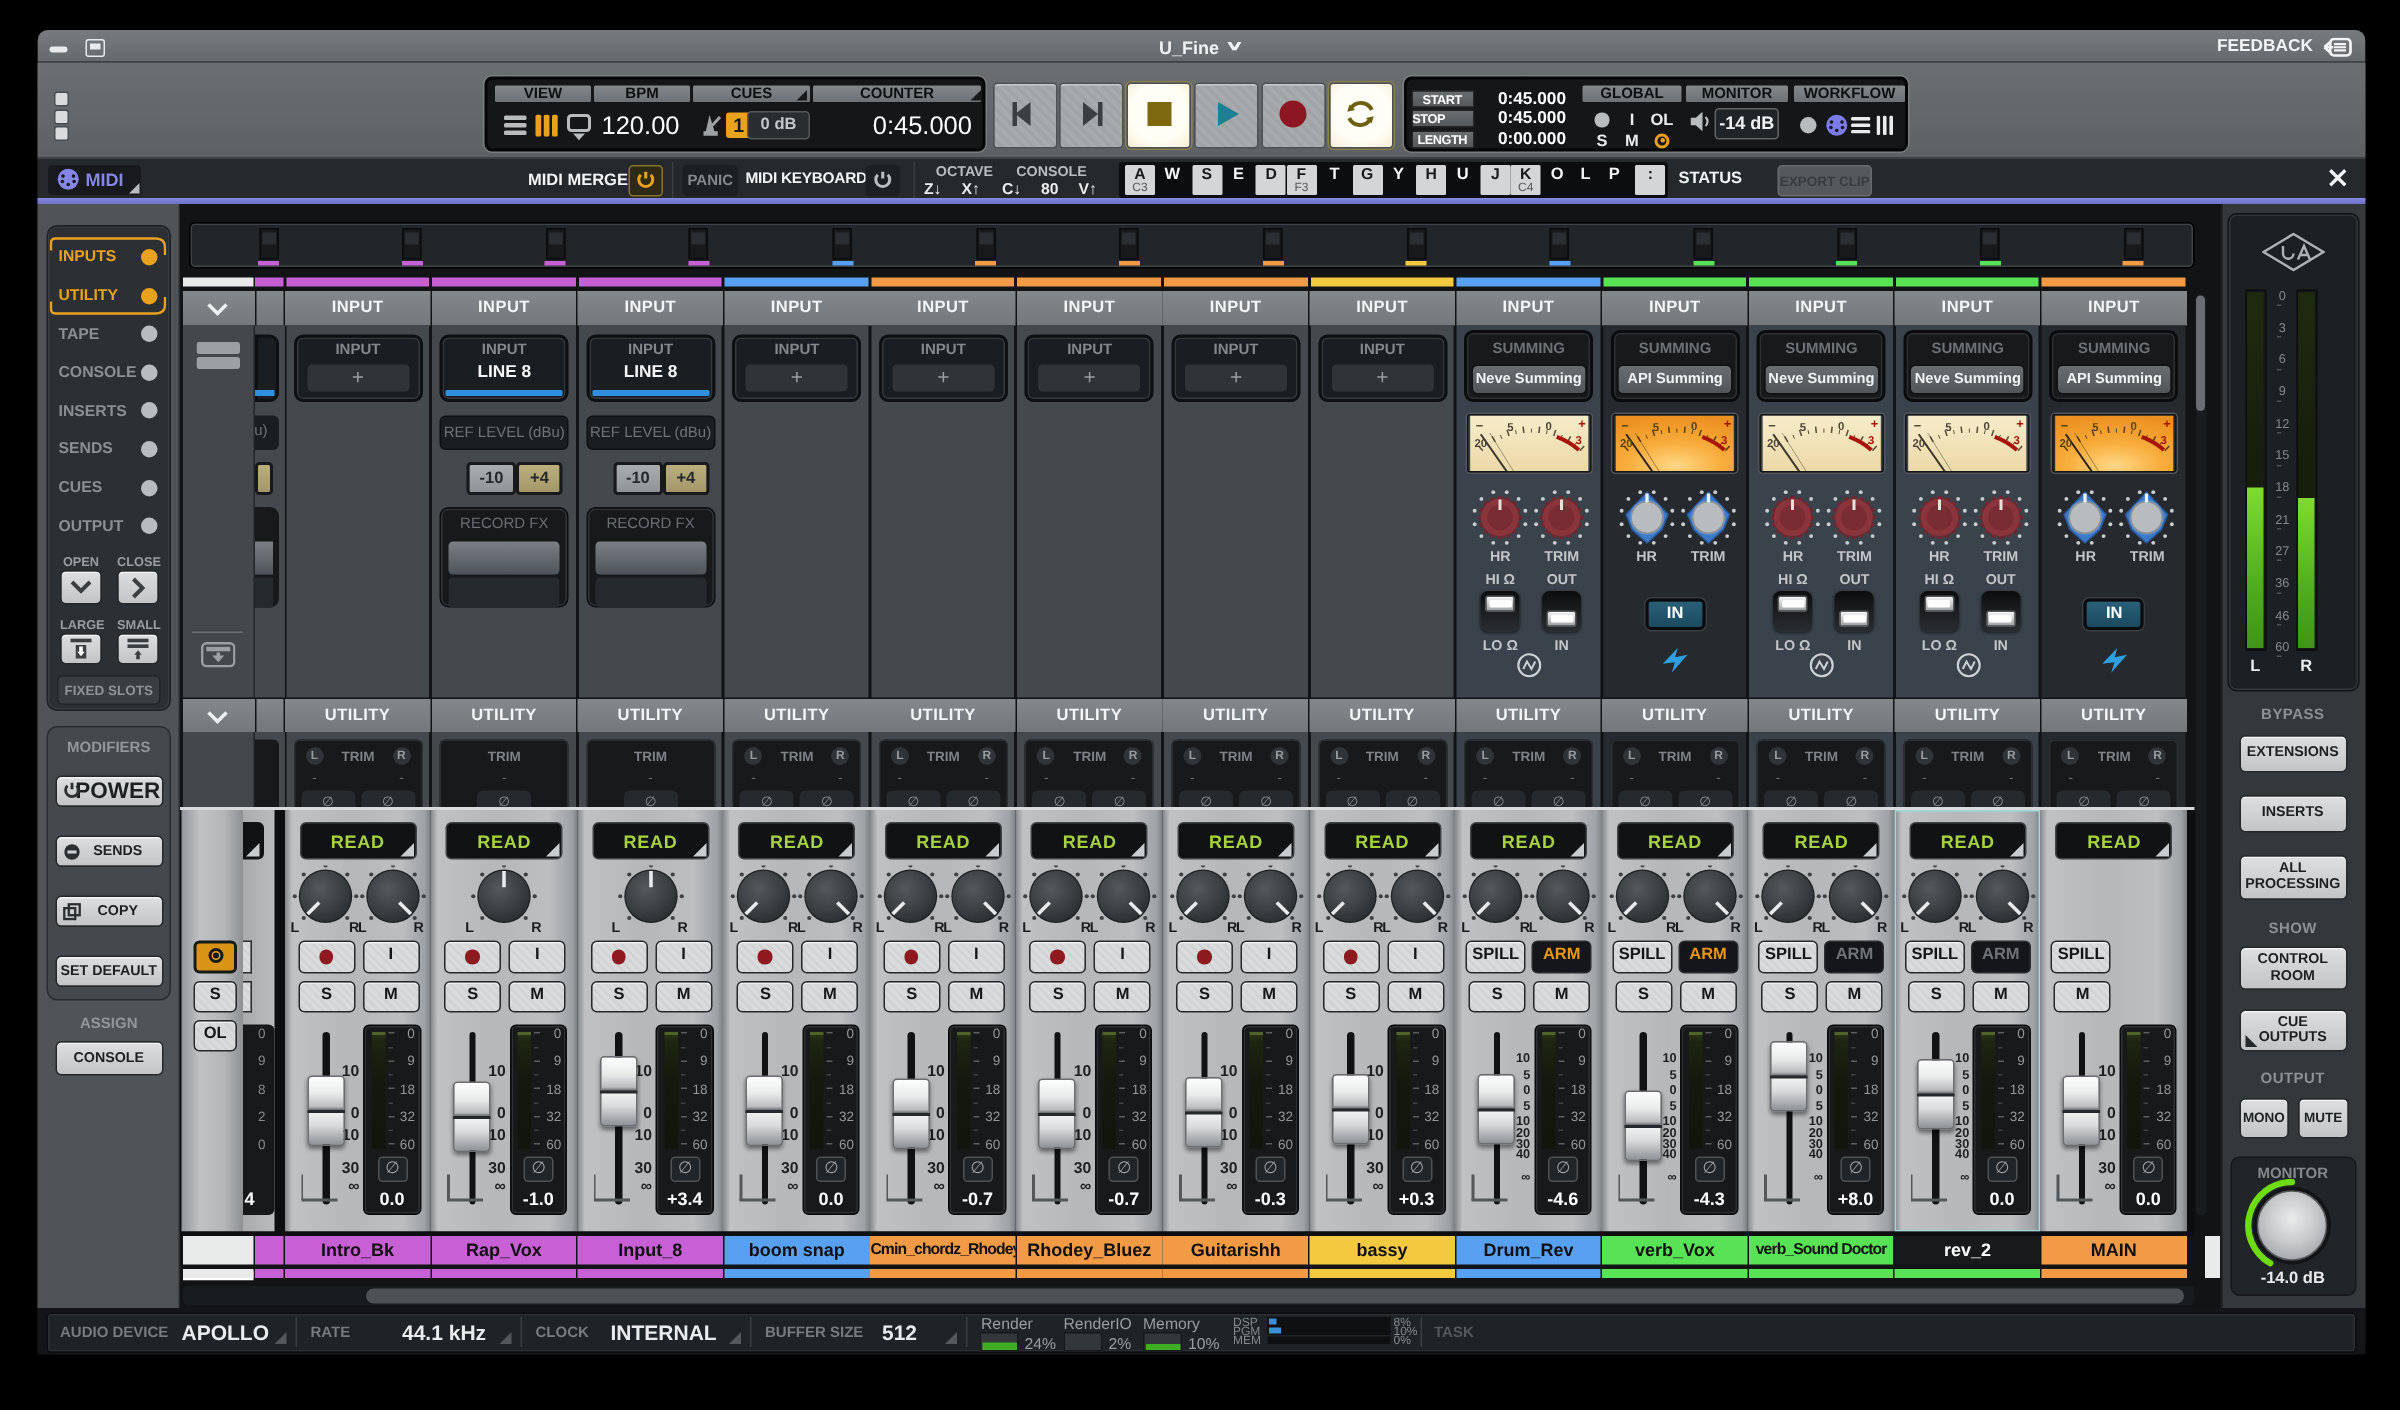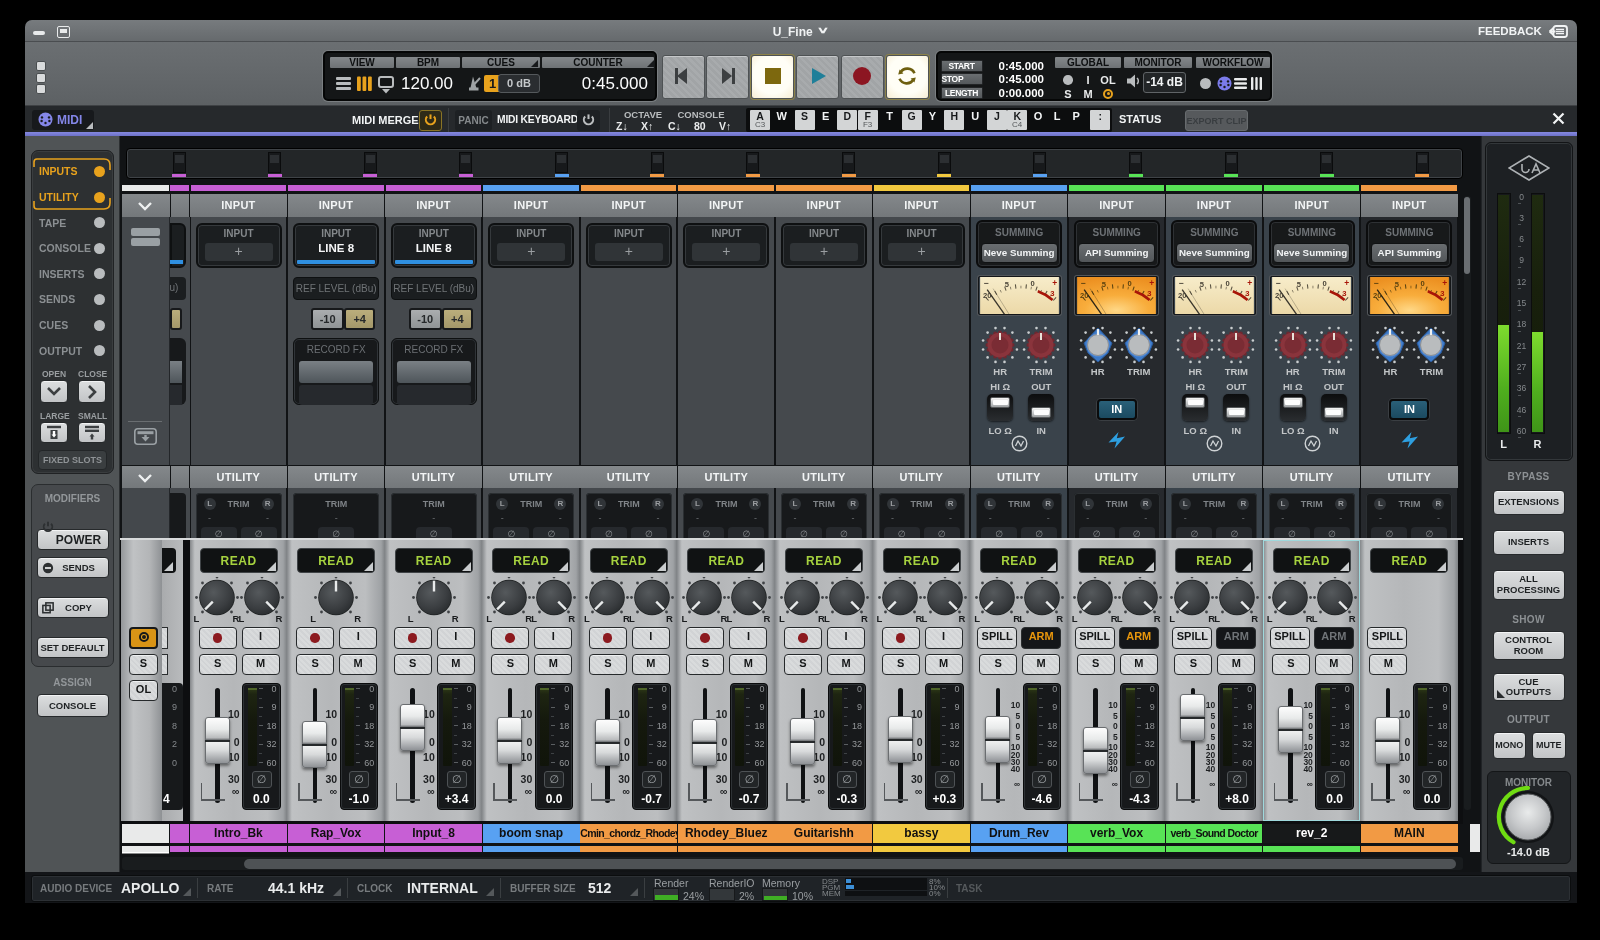--- a/index.html
+++ b/index.html
@@ -255,21 +255,21 @@
 <div class="lbtn" style="left:78px;top:421.5px;width:28px;height:21px;"></div>
 <svg style="position:absolute;left:84px;top:424.5px" width="16" height="15" viewBox="0 0 16 15">
 <rect x="1" y="0.8" width="14" height="2.4" fill="#3c3f41"></rect>
     <rect x="1" y="4.6" width="14" height="2.4" fill="#3c3f41"></rect>
     <path d="M8 8.5 L10.5 11.5 h-5 Z" fill="#3c3f41"></path>
     <rect x="6.8" y="11" width="2.4" height="3.5" fill="#3c3f41"></rect>
   </svg>
 <div style="left:38px;top:450px;width:69px;height:20px;background:#3a3e40;border:1px solid #232628;border-radius:4px;color:#8f9396;font-size:9px;font-weight:bold;text-align:center;line-height:19px;">FIXED SLOTS</div>
 <div style="left:31px;top:484px;width:83px;height:183px;background:#46494c;border:1px solid #2a2d2f;border-radius:7px;"></div>
 <div style="left:31px;top:493px;width:83px;height:10px;color:#93979a;font-size:10px;font-weight:bold;text-align:center;">MODIFIERS</div>
-<div class="lbtn" style="left:36.5px;top:516.5px;width:72px;height:21px;font-size:12px;line-height:20px;margin-top:12px;"><span style="margin-left:12px">POWER</span></div>
+<div class="lbtn" style="left:36.5px;top:516.5px;width:72px;height:21px;font-size:15px;line-height:20px;"><span style="margin-left:12px">POWER</span></div>
 <div class="lbtn" style="left:36.5px;top:557px;width:72px;height:21px;font-size:9.5px;line-height:20px;"><span style="margin-left:12px">SENDS</span></div>
 <div class="lbtn" style="left:36.5px;top:597px;width:72px;height:21px;font-size:9.5px;line-height:20px;"><span style="margin-left:12px">COPY</span></div>
 <div class="lbtn" style="left:36.5px;top:637px;width:72px;height:21px;font-size:9.5px;line-height:20px;">SET DEFAULT</div>
 <svg style="position:absolute;left:42px;top:521px" width="12" height="12" viewBox="0 0 14 14">
 <path d="M7 1 V6" stroke="#2d3032" stroke-width="2.2"></path>
     <path d="M3.4 3.2 A 5 5 0 1 0 10.6 3.2" stroke="#2d3032" stroke-width="2.2" fill="none"></path>
   </svg>
 <svg style="position:absolute;left:42px;top:561.5px" width="12" height="12" viewBox="0 0 14 14">
 <circle cx="7" cy="7" r="6" fill="#2d3032"></circle>
     <rect x="3.5" y="5.8" width="7" height="2.4" fill="#cfd1d2"></rect>

